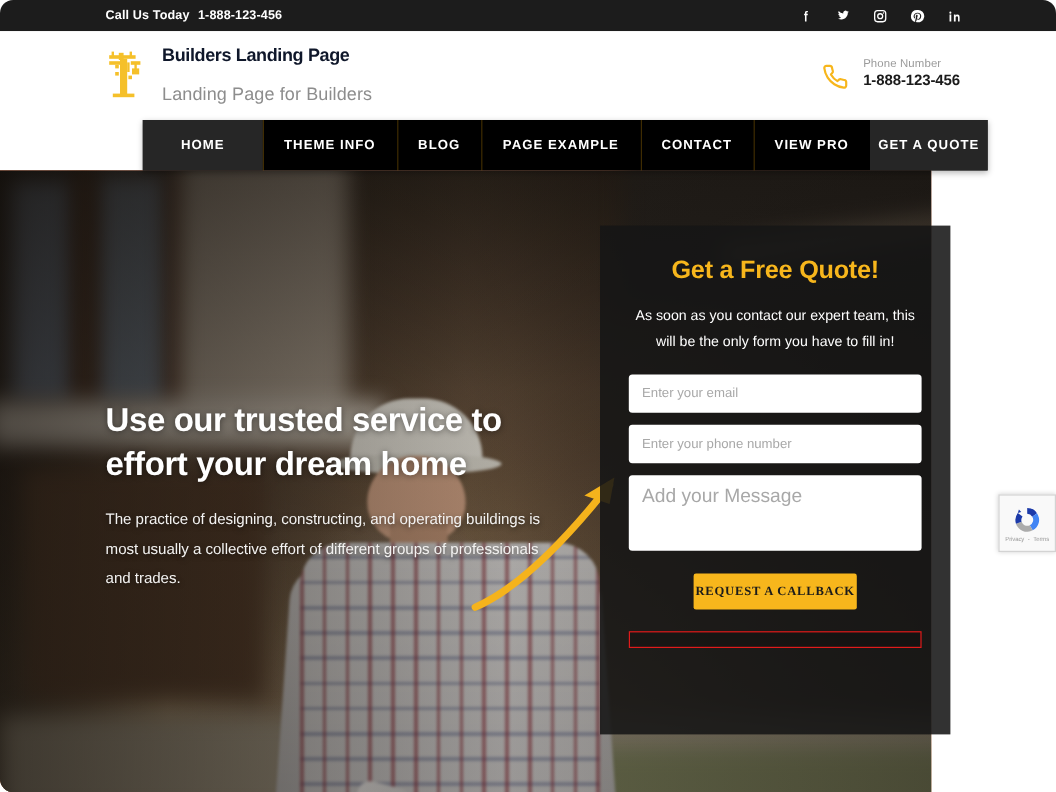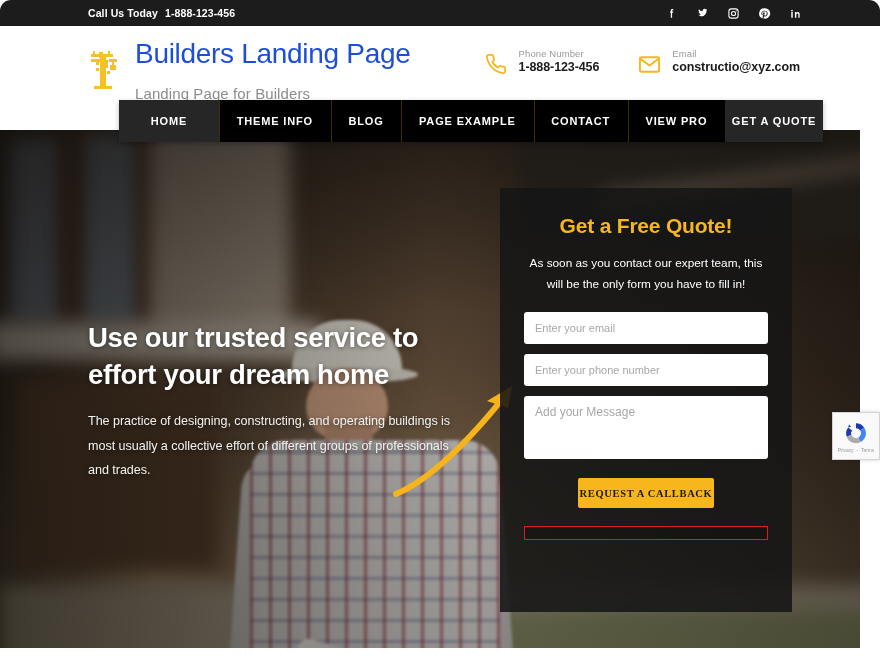--- a/index.html
+++ b/index.html
@@ -81,23 +81,23 @@
     align-items: center;
     gap: 13px;
   }
   .brand-logo {
     width: 34px; height: 40px;
     flex: none;
     display: block;
   }
   .brand-text { line-height: 1; }
   .brand-title {
-    font-size: 28px;
-    font-weight: normal;
-    color: #1d4ed8;
+    font-size: 15px;
+    font-weight: bold;
+    color: #0f172a;
     letter-spacing: -.3px;
     line-height: 1.15;
   }
   .brand-sub {
     font-size: 15px;
     color: #8d8d8d;
     margin-top: 16px;
     letter-spacing: .1px;
   }
 
@@ -175,22 +175,22 @@
   .nav-item.active::before { display: none; }
   .nav-item.quote {
     background: #262626;
     flex: 0 0 98px;
   }
   .nav-item.quote::before { display: none; }
 
   
   .hero {
     position: absolute;
-    top: 130px; left: 0;
-    width: 860px;
+    top: 142px; left: 0;
+    width: 776px;
     height: 518px;
     overflow: hidden;
     background: #c2410c;
   }
   .hero-photo {
     position: absolute;
     inset: 0;
     
     background:
       radial-gradient(ellipse 150px 230px at 330px 430px, rgba(150,140,140,.55) 0%, rgba(120,110,110,0) 70%),
@@ -390,21 +390,21 @@
   .q-area {
     display: block;
     width: 244px;
     height: 63px;
     margin: 0 auto;
     background: #ffffff;
     border: none;
     border-radius: 3px;
     padding: 9px 11px;
     font-family: "Liberation Sans", sans-serif;
-    font-size: 12px;
+    font-size: 16px;
     color: #333333;
     outline: none;
     resize: none;
   }
   .q-area::placeholder { color: #a8a8a8; }
   .q-submit {
     display: block;
     margin: 19px auto 0;
     width: 136px;
     height: 30px;
@@ -522,32 +522,20 @@
         <span class="contact-ico">
           <svg width="22" height="22" viewBox="0 0 24 24" fill="none" stroke="currentColor" stroke-width="2" stroke-linecap="round" stroke-linejoin="round">
               <path d="M22 16.9v3a2 2 0 0 1-2.2 2 19.8 19.8 0 0 1-8.6-3.1 19.5 19.5 0 0 1-6-6A19.8 19.8 0 0 1 2.1 4.2 2 2 0 0 1 4.1 2h3a2 2 0 0 1 2 1.7c.1 1 .4 1.9.7 2.8a2 2 0 0 1-.5 2.1L8.1 9.9a16 16 0 0 0 6 6l1.3-1.3a2 2 0 0 1 2.1-.4c.9.3 1.8.6 2.8.7a2 2 0 0 1 1.7 2z"></path>
             </svg>
         </span>
         <div>
           <div class="contact-label">Phone Number</div>
           <div class="contact-value">1-888-123-456</div>
         </div>
       </div>
-      <div class="contact">
-        <span class="contact-ico">
-          <svg width="23" height="23" viewBox="0 0 24 24" fill="none" stroke="currentColor" stroke-width="2" stroke-linecap="round" stroke-linejoin="round">
-              <rect x="2" y="4.5" width="20" height="15" rx="1.5"></rect>
-              <path d="M2.5 6l9.5 7 9.5-7"></path>
-            </svg>
-        </span>
-        <div>
-          <div class="contact-label">Email</div>
-          <div class="contact-value">constructio@xyz.com</div>
-        </div>
-      </div>
     </div>
   </div>
 
   <nav class="nav">
     <div class="nav-item active">HOME</div>
     <div class="nav-item">THEME INFO</div>
     <div class="nav-item">BLOG</div>
     <div class="nav-item">PAGE EXAMPLE</div>
     <div class="nav-item">CONTACT</div>
     <div class="nav-item">VIEW PRO</div>

